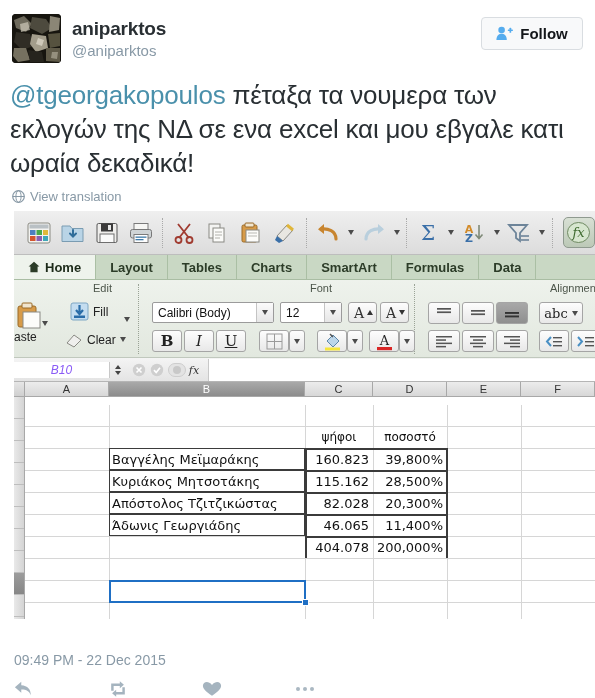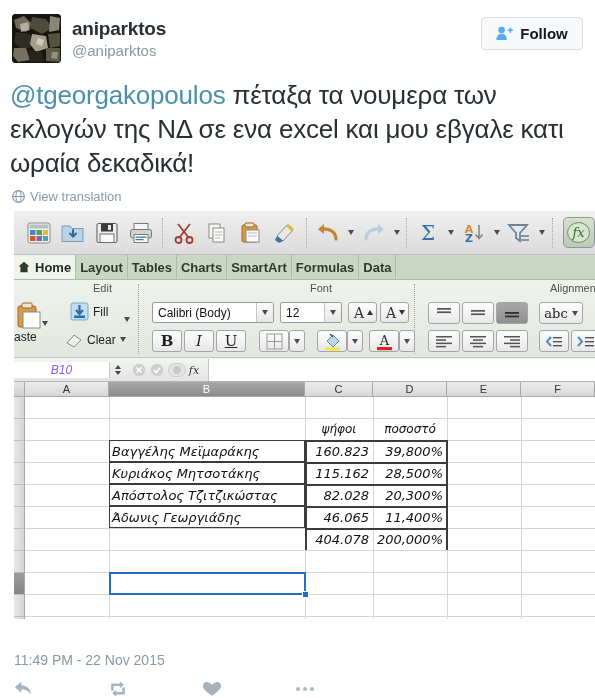--- a/index.html
+++ b/index.html
@@ -72,21 +72,21 @@
     justify-content:center; margin-left:6px; cursor:pointer;
   }
 
   
   .xl-tabs {
     display:flex; height:25px; background:#c9d8c4;
     border-bottom:1px solid #a9bda3; align-items:stretch;
   }
   .xl-tab {
     display:flex; align-items:center; justify-content:center; gap:5px;
-    padding:0 4px; font-size:13px; font-weight:bold; color:#2c3c28;
+    padding:0 14px; font-size:13px; font-weight:bold; color:#2c3c28;
     border-right:1px solid #aabfa4; cursor:pointer; white-space:nowrap;
   }
   .xl-tab.active { background:#eef3ec; color:#1c2a19; }
   .home-ico { width:12px; height:12px; display:block; }
 
   
   .xl-ribbon {
     position:relative; height:78px; background:linear-gradient(#eef2ec,#e2e8df);
     border-bottom:1px solid #c0c8bd; overflow:hidden;
   }
@@ -151,21 +151,21 @@
 
   .gridwrap { position:relative; height:222px; }
   .rowhdr-col {
     position:absolute; left:0; top:0; width:11px; height:222px;
     background:linear-gradient(to right,#e9e9e9,#d4d4d4);
     border-right:1px solid #a8a8a8;
   }
   .rowhdr-cell { height:22px; border-bottom:1px solid #bdbdbd; }
   .rowhdr-cell.sel { background:linear-gradient(#9c9c9c,#878787); }
 
-  .gridarea { position:absolute; left:11px; top:0; right:0; height:222px;font-style:italic; }
+  .gridarea { position:absolute; left:11px; top:8px; right:0; height:222px; }
   .gline-h { position:absolute; left:0; right:0; height:1px; background:#d6d6d6; }
   .gline-v { position:absolute; top:0; bottom:0; width:1px; background:#d6d6d6; }
 
   .dcell {
     position:absolute; font-size:13px; color:#111; display:flex; align-items:center;
     font-family:"DejaVu Sans", sans-serif;
   }
   .dcell.r { justify-content:flex-end; padding-right:4px; }
   .dcell.l { justify-content:flex-start; padding-left:3px; }
   .dcell.c { justify-content:center; }
@@ -670,21 +670,21 @@
           <div class="bordline" style="left:280px; top:109px; width:142px; height:1.5px;"></div>
           <div class="bordline" style="left:280px; top:131px; width:142px; height:1.5px;"></div>
 
           <div class="sel-box" style="left:84px; top:175px; width:197px; height:23px;"></div>
           <div class="fill-handle" style="left:277px; top:194px;"></div>
         </div>
       </div>
     </div>
   </div>
 
-  <div class="timestamp">11:49 PM - 22 Nov 2015</div>
+  <div class="timestamp">09:49 PM - 22 Dec 2015</div>
 
   <div class="actions">
     <svg class="act" viewBox="0 0 22 18">
       <path d="M8 1 L1 7 L8 13 V9.5 C14 9.5 17 11.5 18.5 16 C18.5 9 15 5.5 8 4.8 Z" fill="#a5b4bf"></path>
     </svg>
     <svg class="act" viewBox="0 0 22 18">
       <path d="M3.5 3 H13 V0.5 L17.5 4.4 L13 8.3 V5.8 H6.2 V11 H3.5 Z" fill="#a5b4bf"></path>
       <path d="M18.5 15 H9 V17.5 L4.5 13.6 L9 9.7 V12.2 H15.8 V7 H18.5 Z" fill="#a5b4bf"></path>
     </svg>
     <svg class="act" viewBox="0 0 22 18">

